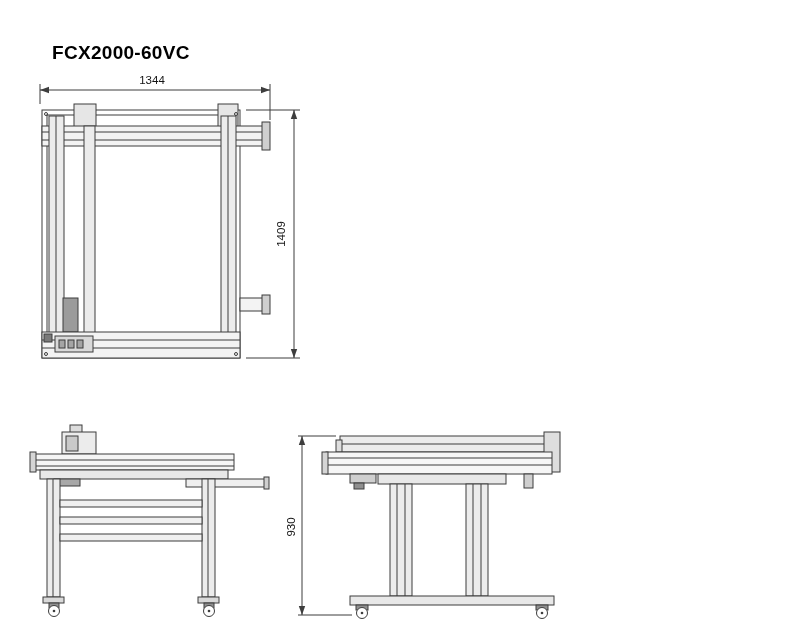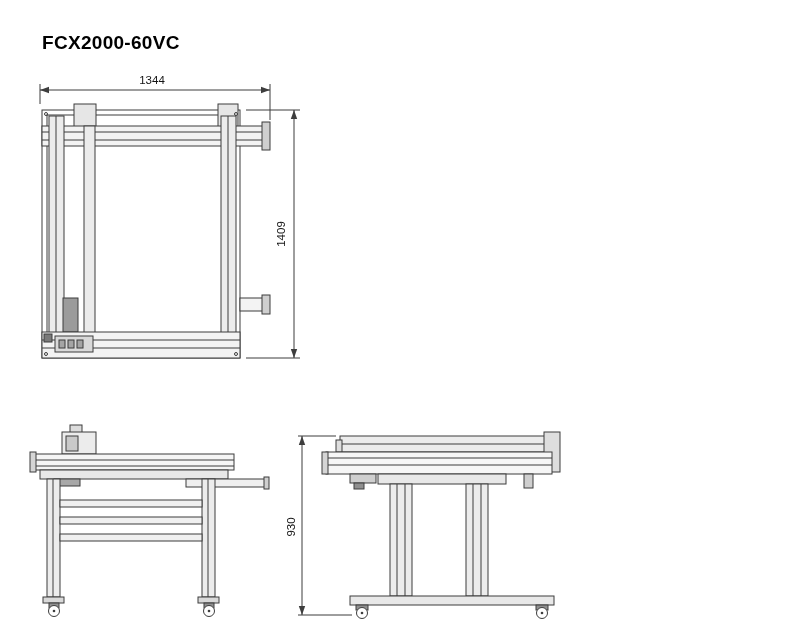--- a/index.html
+++ b/index.html
@@ -12,21 +12,21 @@
     width: 800px;
     height: 621px;
     background: #ffffff;
     overflow: hidden;
     font-family: "Liberation Sans", sans-serif;
   }
   .model-title {
     position: absolute;
     left: 40px;
     top: 30px;
-    margin: 2px;
+    margin: 12px;
     font-size: 19px;
     font-weight: bold;
     letter-spacing: 0.3px;
     color: #000000;
   }
   svg.drawing {
     position: absolute;
     left: 0;
     top: 0;
   }

